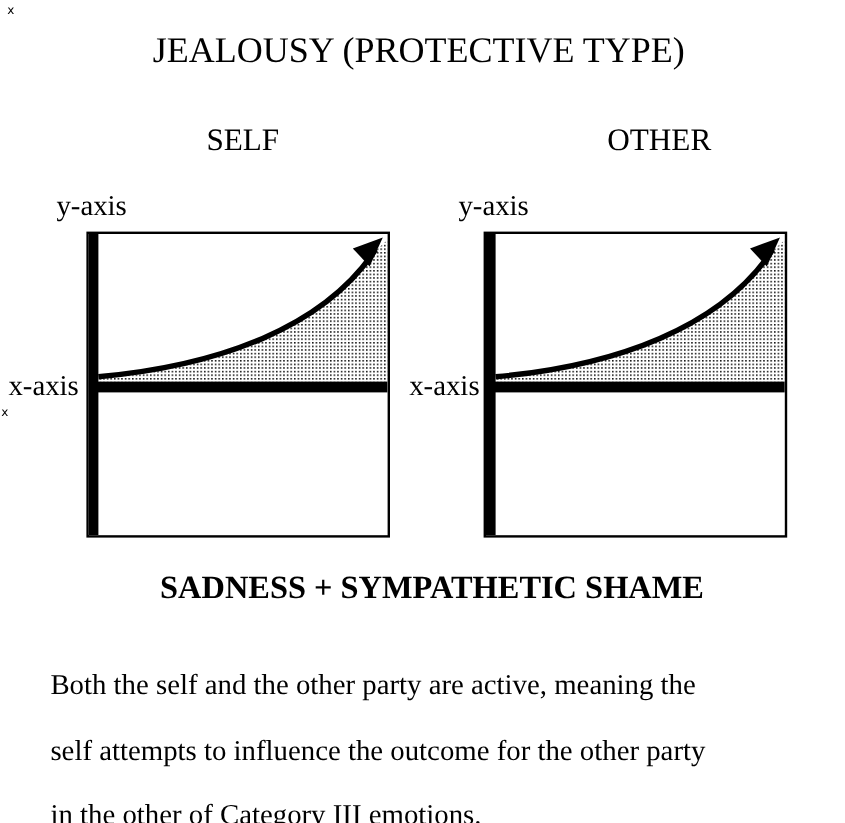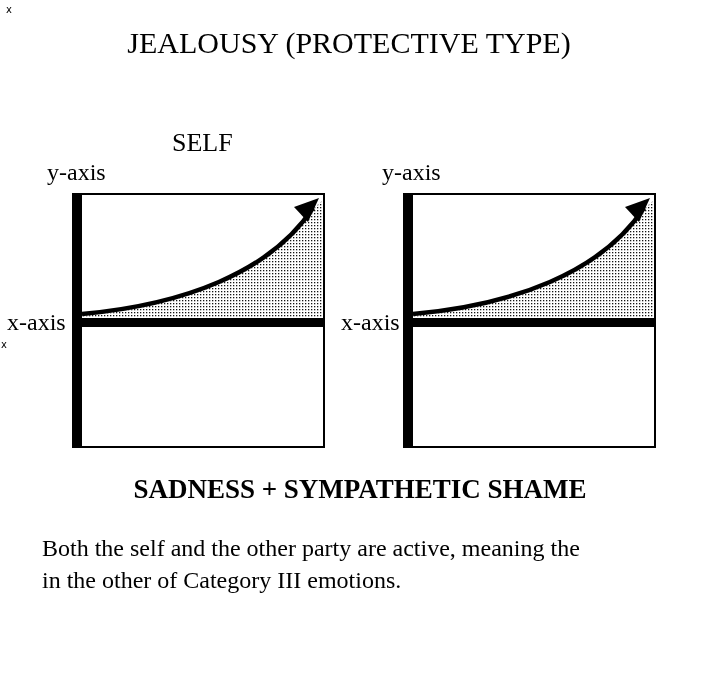--- a/index.html
+++ b/index.html
@@ -6,53 +6,54 @@
   body{width:704px;height:686px;font-family:"Liberation Serif","DejaVu Serif",serif;color:#000;}
   .page{position:relative;width:704px;height:686px;background:#fff;overflow:hidden;}
 
   .broken-marker{position:absolute;font-family:"DejaVu Sans",sans-serif;font-size:10px;line-height:10px;color:#000;}
   .marker-top{left:6px;top:5px;}
   .marker-mid{left:1px;top:340px;}
 
   .fig-title{position:absolute;left:0;top:26px;width:698px;text-align:center;
              font-weight:normal;font-size:30px;line-height:34px;white-space:nowrap;}
 
-  .panel-heading{position:absolute;top:103px;font-size:26px;line-height:28px;white-space:nowrap;margin-top:26px;}
+  .panel-heading{position:absolute;top:103px;font-size:26px;line-height:28px;white-space:nowrap;}
   .heading-self{left:172px;}
   .heading-other{left:506px;}
 
   .axis-label{position:absolute;font-size:24px;line-height:22px;white-space:nowrap;}
   .yaxis-self{left:47px;top:161px;}
   .yaxis-other{left:382px;top:161px;}
   .xaxis-self{left:7px;top:311px;}
   .xaxis-other{left:341px;top:311px;}
 
   .plot-box{position:absolute;top:193px;width:253px;height:255px;border:2px solid #000;
             box-sizing:border-box;background:#fff;}
   .plot-self{left:72px;}
   .plot-other{left:403px;}
   .plot-box svg{position:absolute;left:0;top:0;width:100%;height:100%;display:block;}
 
   .caption{position:absolute;left:8px;top:474px;width:704px;text-align:center;
            font-weight:bold;font-size:27px;line-height:30px;white-space:nowrap;}
 
   .para{position:absolute;left:42px;top:533px;width:630px;font-size:24px;line-height:31.5px;}
-  .para div{white-space:nowrap;}
+  .para div{white-space:nowrap;margin-top:23px;}
 </style>
 </head>
 <body>
 
 <div class="page">
 
   <span class="broken-marker marker-top">x</span>
   <span class="broken-marker marker-mid">x</span>
 
   <div class="fig-title">JEALOUSY (PROTECTIVE TYPE)</div>
 
   <div class="panel-heading heading-self">SELF</div>
+  <div class="panel-heading heading-other">OTHER</div>
 
   <div class="axis-label yaxis-self">y-axis</div>
   <div class="axis-label yaxis-other">y-axis</div>
 
   <div class="axis-label xaxis-self">x-axis</div>
   <div class="axis-label xaxis-other">x-axis</div>
 
   <div class="plot-box plot-self">
     <svg viewBox="0 0 249 251" preserveAspectRatio="none">
       <defs>
@@ -80,16 +81,17 @@
       <rect x="0" y="123" width="249" height="9" fill="#000"></rect>
       <path d="M 8 119 C 108 110 196 78 239 13" fill="none" stroke="#000" stroke-width="4.5"></path>
       <polygon points="245,3 220,12 234,27" fill="#000"></polygon>
     </svg>
   </div>
 
   <div class="caption">SADNESS + SYMPATHETIC SHAME</div>
 
   <div class="para">
     <div>Both the self and the other party are active, meaning the</div>
+    <div>self attempts to influence the outcome for the other party</div>
     <div>in the other of Category III emotions.</div>
   </div>
 
 </div>
 
 </body></html>

